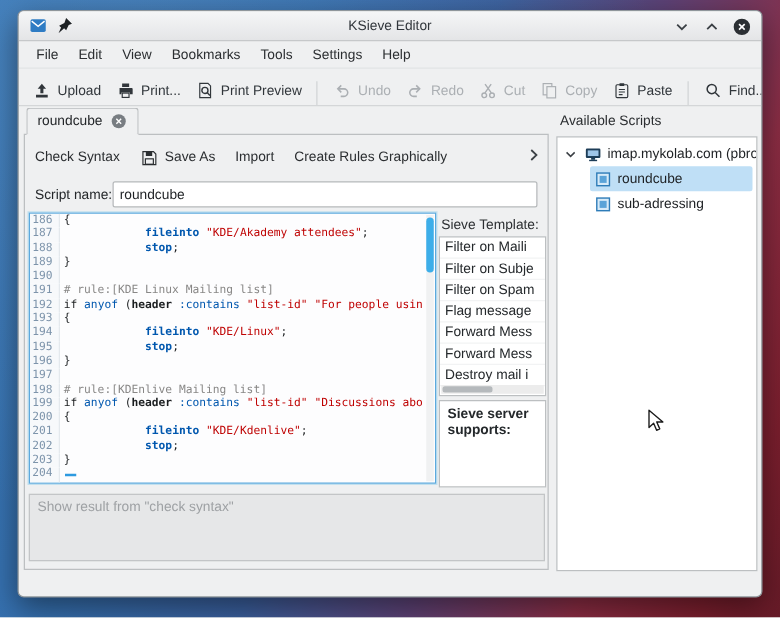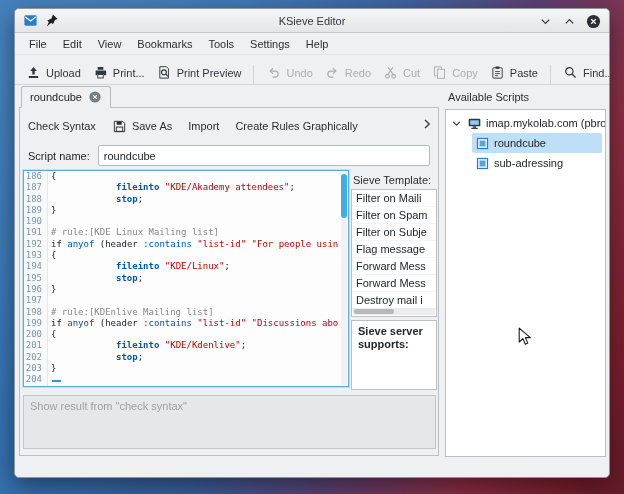--- a/index.html
+++ b/index.html
@@ -32,29 +32,29 @@
   .tsep{width:1px;height:19px;background:#d2d4d6;margin:0 5px;flex:none}
   
   .tab{position:absolute;left:6px;top:77px;height:22px;background:#eff0f1;border:1px solid #b9bcbe;border-bottom:1px solid #eff0f1;
     border-radius:3px 3px 0 0;display:flex;align-items:center;gap:6px;padding:0 8px;z-index:3}
   .tab-close{width:14px;height:14px}
   
   .frame{position:absolute;left:4px;top:98px;width:420px;height:349px;border:1px solid #bcbfc1;background:#eff0f1}
   .actionrow{position:absolute;left:8px;top:6px;right:26px;height:24px;display:flex;align-items:center;gap:16px;overflow:hidden}
   .abtn{display:flex;align-items:center;gap:5px;color:#2b2e31;white-space:nowrap}
   .overflow-btn{position:absolute;right:3px;top:8px;width:16px;height:16px;color:#3b4045}
-  .scriptrow{position:absolute;left:8px;top:36px;right:8px;height:23px;display:flex;align-items:center;gap:8px}
+  .scriptrow{position:absolute;left:8px;top:36px;right:8px;height:23px;display:flex;align-items:center;}
   .sname{flex:1;height:21px;background:#fff;border:1px solid #b6b9bb;border-radius:2px;padding:0 5px;font:11px "Liberation Sans",sans-serif;color:#1d2023}
   
   .editor{position:absolute;left:3px;top:62px;width:326px;height:217px;background:#fdfdfe;border:1px solid #5ca9dd;box-shadow:0 0 0 1px rgba(61,174,233,.25);overflow:hidden}
   .eline{display:flex;height:11.3px;line-height:11.3px;font-family:"DejaVu Sans Mono",monospace;font-size:9px}
   .lnum{flex:none;width:24px;text-align:right;padding-right:5px;color:#7d94ab;background:#f7f9fb;border-right:1px solid #e4e9ed}
   .ecode{white-space:pre;overflow:hidden;padding-left:3px;flex:1}
   .tk-p{color:#1b1e20}.tk-k{color:#0057ae}.tk-a{color:#0057ae;font-weight:bold}
-  .tk-s{color:#bf0303}.tk-c{color:#898887}.tk-b{color:#1b1e20;font-weight:normal}
+  .tk-s{color:#bf0303}.tk-c{color:#898887}.tk-b{color:#1b1e20;font-weight:bold}
   .caret{display:inline-block;width:9px;height:2px;background:#2d9ae0;margin-left:1px;vertical-align:baseline}
   .escroll{position:absolute;right:1px;top:1px;bottom:1px;width:6px;background:#f0f1f2}
   .escroll .thumb{position:absolute;left:0;right:0;top:2px;height:44px;background:#3daee9;border-radius:3px}
   
   .tpl-label{position:absolute;left:333px;top:66px;width:84px;color:#2b2e31}
   .tpl-list{position:absolute;left:331px;top:81px;width:86px;height:128px;background:#fff;border:1px solid #bcbfc1;overflow:hidden}
   .titem{height:17px;line-height:17px;padding:0 4px;white-space:nowrap;overflow:hidden;color:#24282b;border-bottom:1px solid #f2f3f4}
   .hscroll{position:absolute;left:1px;right:1px;bottom:1px;height:7px;background:#ececec}
   .hscroll .thumb{position:absolute;top:1px;left:1px;width:40px;height:5px;background:#b5b9bc;border-radius:2px}
   .supports{position:absolute;left:331px;top:212px;width:86px;height:70px;background:#fff;border:1px solid #bcbfc1;padding:4px 4px 0 6px;overflow:hidden}
@@ -342,22 +342,22 @@
             </div>
           </div>
         <div class="escroll">
             <div class="thumb"></div>
           </div>
       </div>
 
       <div class="tpl-label">Sieve Template:</div>
       <div class="tpl-list" id="tpllist">
           <div class="titem">Filter on Maili</div>
+          <div class="titem">Filter on Subje</div>
           <div class="titem">Filter on Spam</div>
-          <div class="titem">Filter on Subje</div>
           <div class="titem">Flag message</div>
           <div class="titem">Forward Mess</div>
           <div class="titem">Forward Mess</div>
           <div class="titem">Destroy mail i</div>
           <div class="hscroll">
             <div class="thumb"></div>
           </div>
         </div>
 
       <div class="supports">

